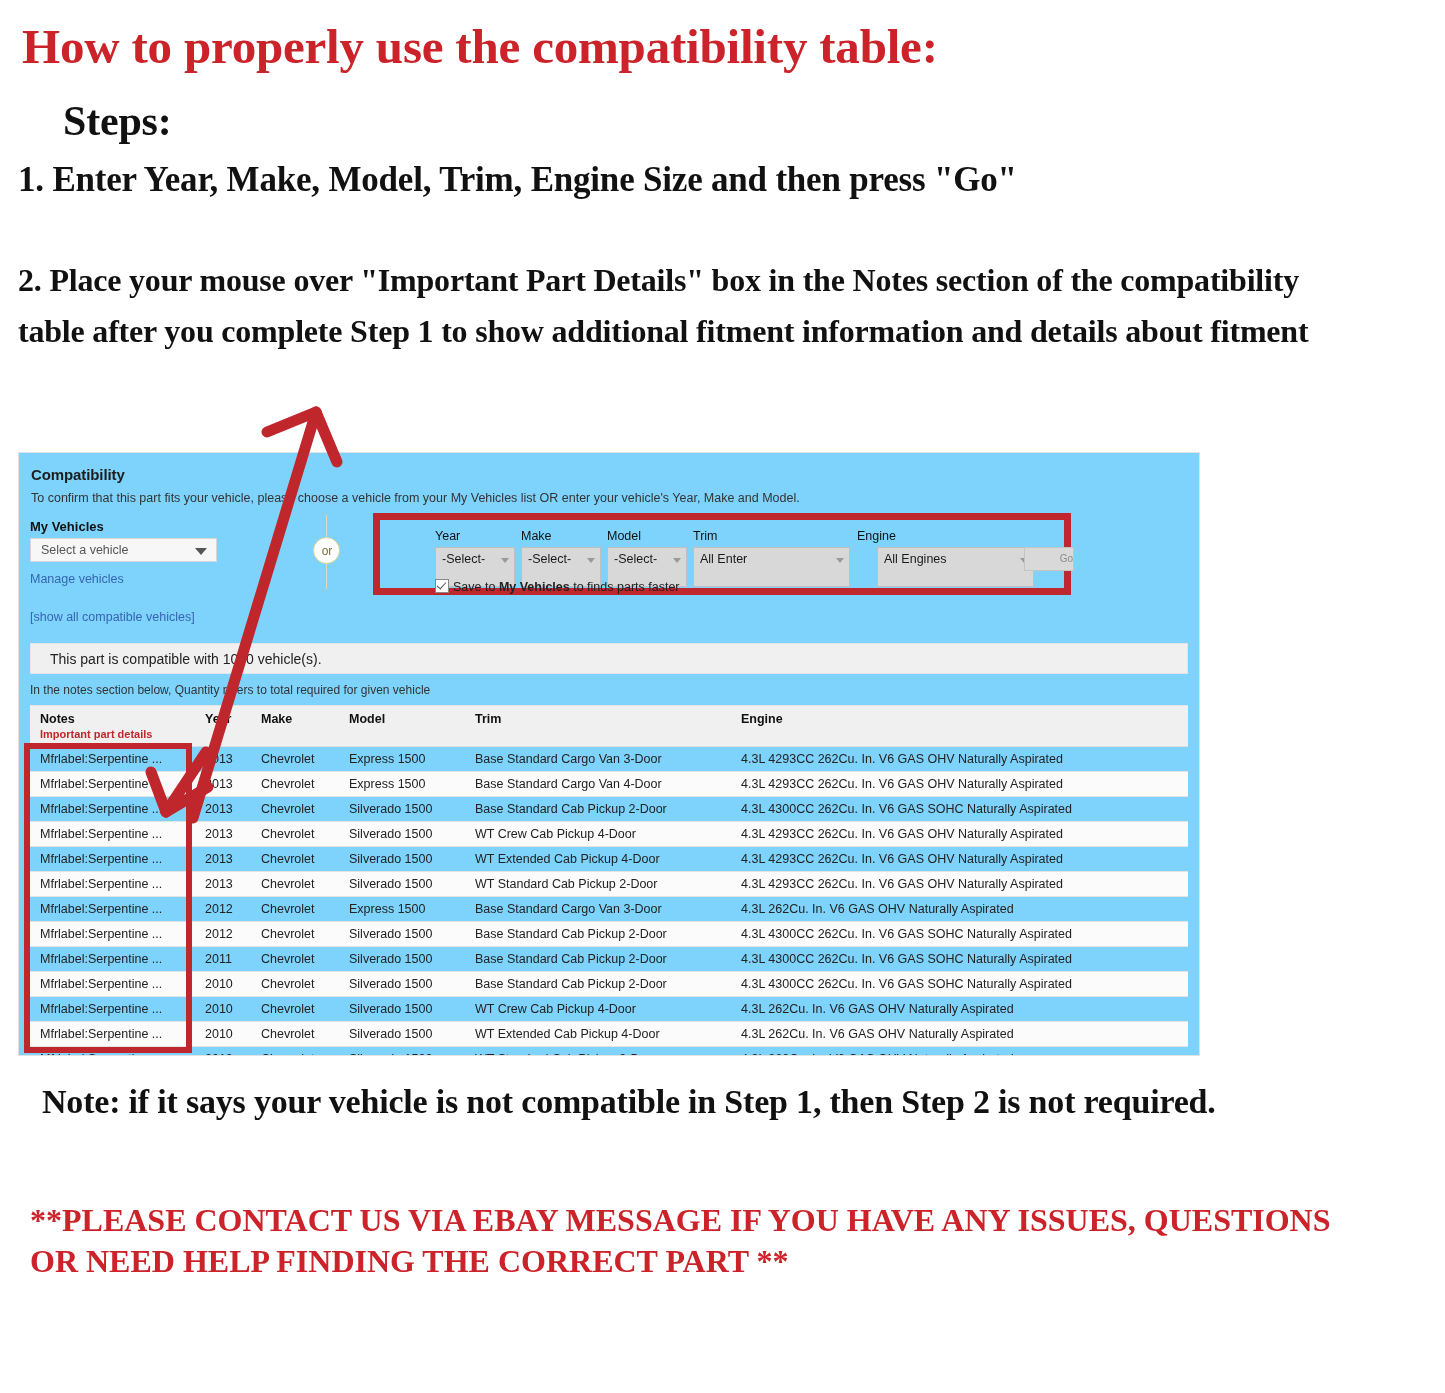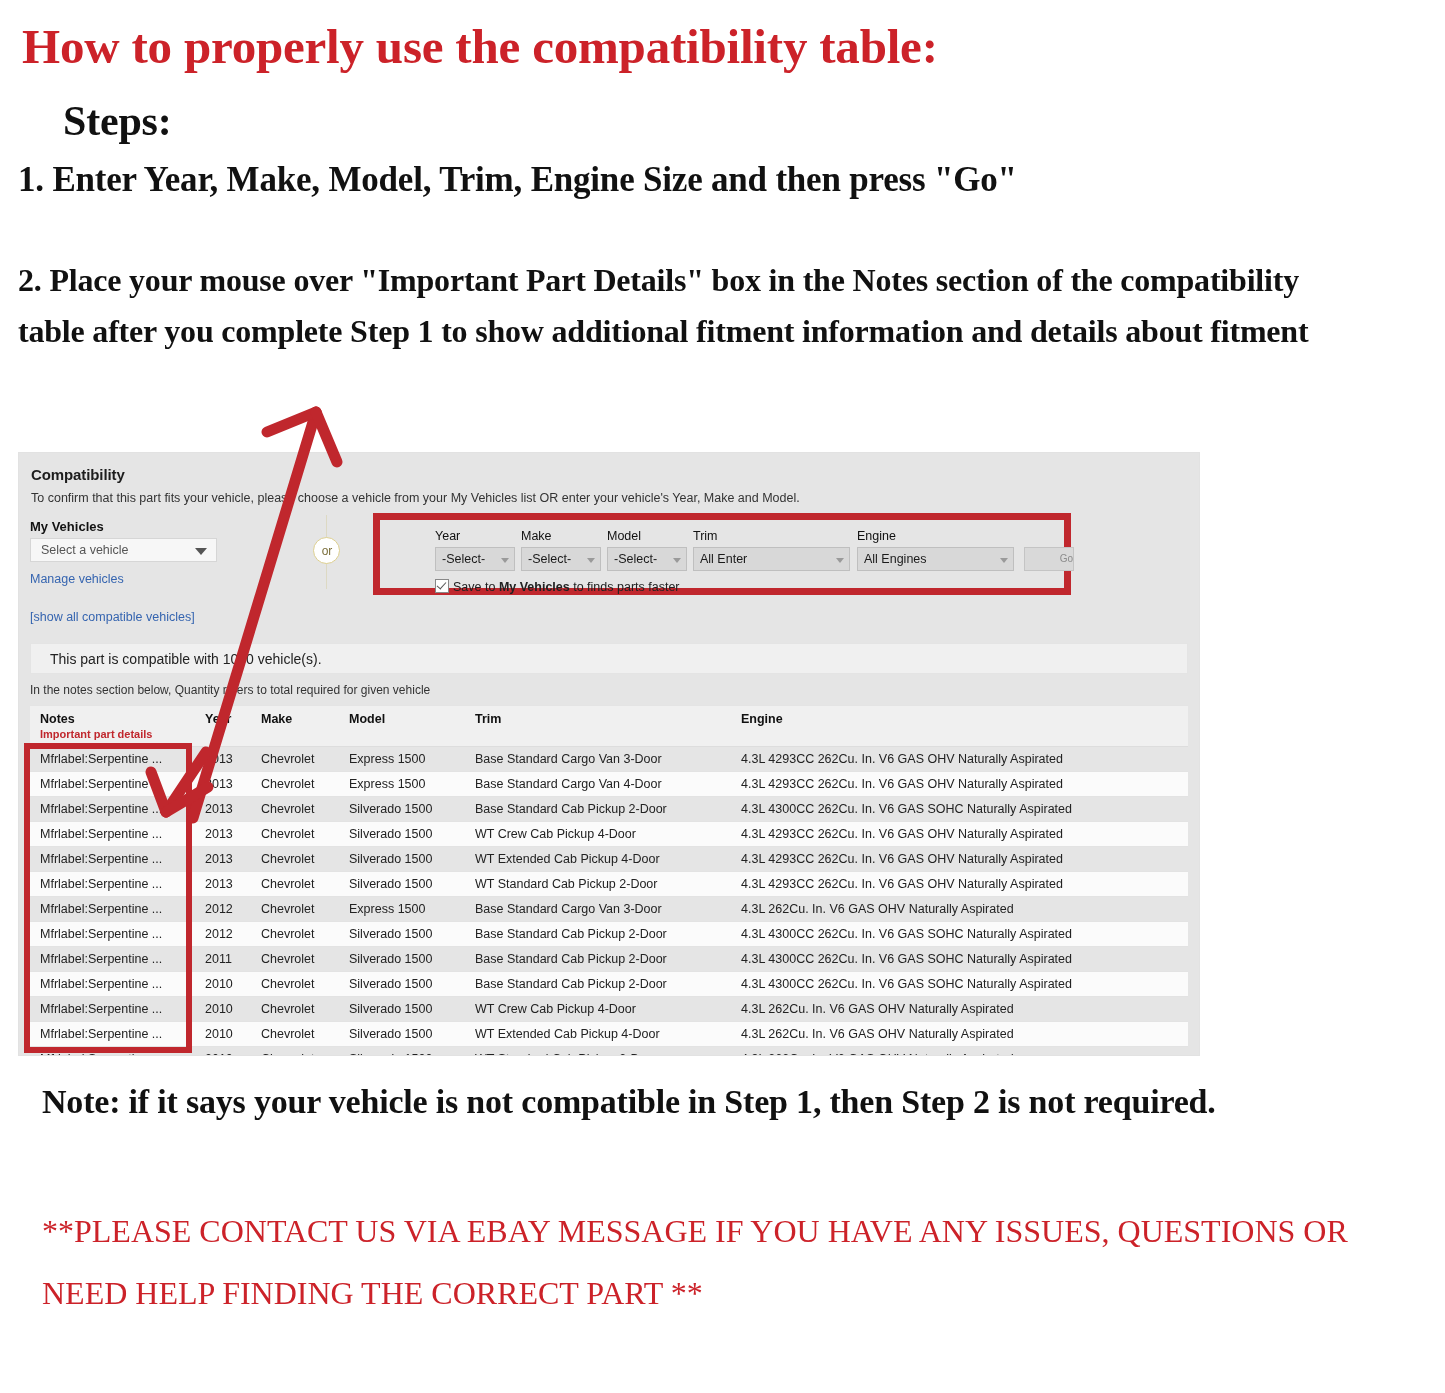--- a/index.html
+++ b/index.html
@@ -61,39 +61,39 @@
     position: absolute;
     left: 30px;
     top: 1076px;
     width: 1340px;
     font-size: 34px;
     line-height: 51px;
     margin-left: 12px;
   }
   #contact-text {
     position: absolute;
-    left: 42px;
+    left: 30px;
     top: 1200px;
     width: 1330px;
     font-size: 32px;
-    line-height: 62px;
+    line-height: 41px;
     color: #CC2229;
     font-family: "Liberation Serif", serif;
-    font-weight: normal;
+    font-weight: bold;
   }
 
   
   #compat-panel {
     position: absolute;
     left: 18px;
     top: 452px;
     width: 1182px;
     height: 604px;
     border: 1px solid #e2e2e2;
-    background: #e5e5e5;
+    background: #7dd3fc;
     box-sizing: border-box;
     overflow: hidden;
   }
   .panel-inner { position: relative; width: 100%; height: 100%; }
 
   #compat-heading {
     position: absolute;
     left: 12px;
     top: 13px;
     font-size: 15px;
@@ -217,21 +217,21 @@
     left: 0;
     top: 0;
     font-size: 12.5px;
     color: #111111;
     white-space: nowrap;
   }
   .fld .f-box {
     position: absolute;
     left: 0;
     top: 18px;
-    height: 24px;
+    height: 40px;
     background: #d8d8d8;
     border: 1px solid #bfbfbf;
     box-sizing: border-box;
   }
   .fld .f-val {
     position: absolute;
     left: 6px;
     top: 4px;
     font-size: 12.5px;
     color: #1a1a1a;
@@ -248,21 +248,21 @@
   }
   #fld-year  { left: 55px;  top: 9px;  width: 80px; }
   #fld-year .f-box  { width: 80px; }
   #fld-make  { left: 141px; top: 9px;  width: 80px; }
   #fld-make .f-box  { width: 80px; }
   #fld-model { left: 227px; top: 9px;  width: 80px; }
   #fld-model .f-box { width: 80px; }
   #fld-trim  { left: 313px; top: 9px;  width: 157px; }
   #fld-trim .f-box  { width: 157px; }
   #fld-engine{ left: 477px; top: 9px;  width: 157px; }
-  #fld-engine .f-box{ width: 157px; }
+  #fld-engine .f-box{ width: 157px; margin-left: 20px; }
 
   #go-button {
     position: absolute;
     left: 644px;
     top: 27px;
     width: 50px;
     height: 24px;
     background: #d9d9d9;
     border: 1px solid #c4c4c4;
     box-sizing: border-box;

